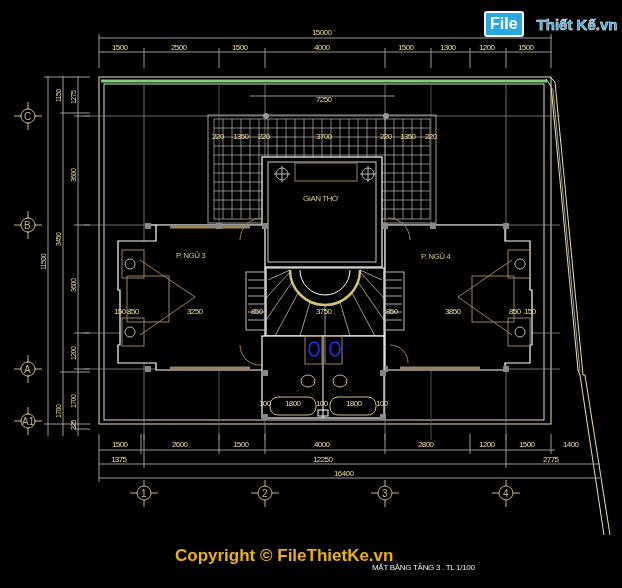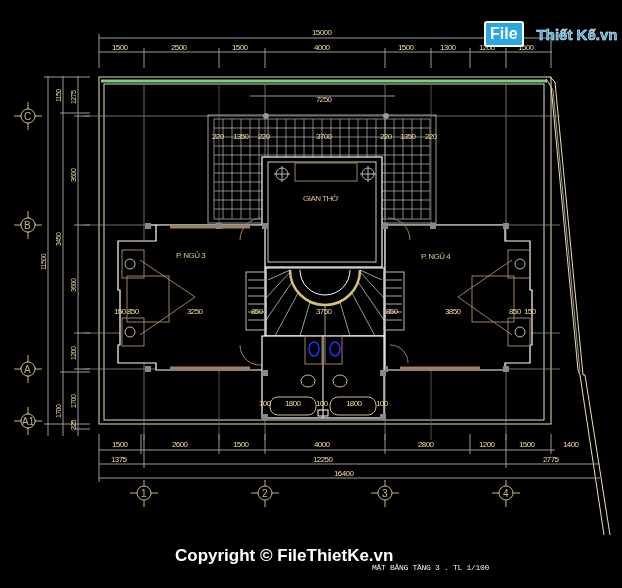--- a/index.html
+++ b/index.html
@@ -2,23 +2,23 @@
 <html><head>
 <meta charset="utf-8">
 <style>
   html, body { margin: 0; padding: 0; background: #000; }
   body { width: 622px; height: 588px; position: relative; overflow: hidden; font-family: "Liberation Sans", sans-serif; }
   svg { position: absolute; left: 0; top: 0; }
   .dim { font-family: "Liberation Sans", sans-serif; font-size: 8px; fill: #f5dc9a; letter-spacing: -0.6px; }
   .dimv { font-family: "Liberation Sans", sans-serif; font-size: 7px; fill: #f5dc9a; letter-spacing: -0.6px; }
   .room { font-family: "Liberation Sans", sans-serif; font-size: 8px; fill: #d9c48a; letter-spacing: -0.5px; }
   .axis-label { font-family: "Liberation Sans", sans-serif; font-size: 10px; fill: #c9b687; }
-  .copyright { position: absolute; left: 175px; top: 546px; font-family: "Liberation Sans", sans-serif; font-weight: bold; font-size: 17px; color: #ffffff; }
-  .title { position: absolute; left: 372px; top: 563px; font-family: Liberation Mono, monospace; font-size: 8px; color: #eeeeee; letter-spacing: -0.3px; }
-  .logo { position: absolute; left: 484px; top: 20px; height: 28px; display: flex; align-items: center; text-align: right; }
+  .copyright { position: absolute; left: 175px; top: 546px; font-family: "Liberation Sans", sans-serif; font-weight: bold; font-size: 17px; color: #eab308; }
+  .title { position: absolute; left: 372px; top: 563px; font-family: Liberation Sans, sans-serif; font-size: 8px; color: #eeeeee; letter-spacing: -0.3px; }
+  .logo { position: absolute; left: 484px; top: 10px; height: 28px; display: flex; align-items: center; text-align: right; }
   .logo-file { background: #2aa7e0; color: #fff; font-weight: bold; font-size: 16px; padding: 2px 4px; border-radius: 3px; border: 2px solid #fff; }
   .logo-rest { color: #2aa7e0; font-weight: bold; font-size: 15px; -webkit-text-stroke: 0.5px #fff; margin-left: 13px; }
 </style>
 </head>
 <body>
 
 <svg width="622" height="588" viewBox="0 0 622 588">
 
   <g stroke="#9a9a9a" stroke-width="1" fill="none">
     <line x1="99" y1="38" x2="552" y2="38"></line>

